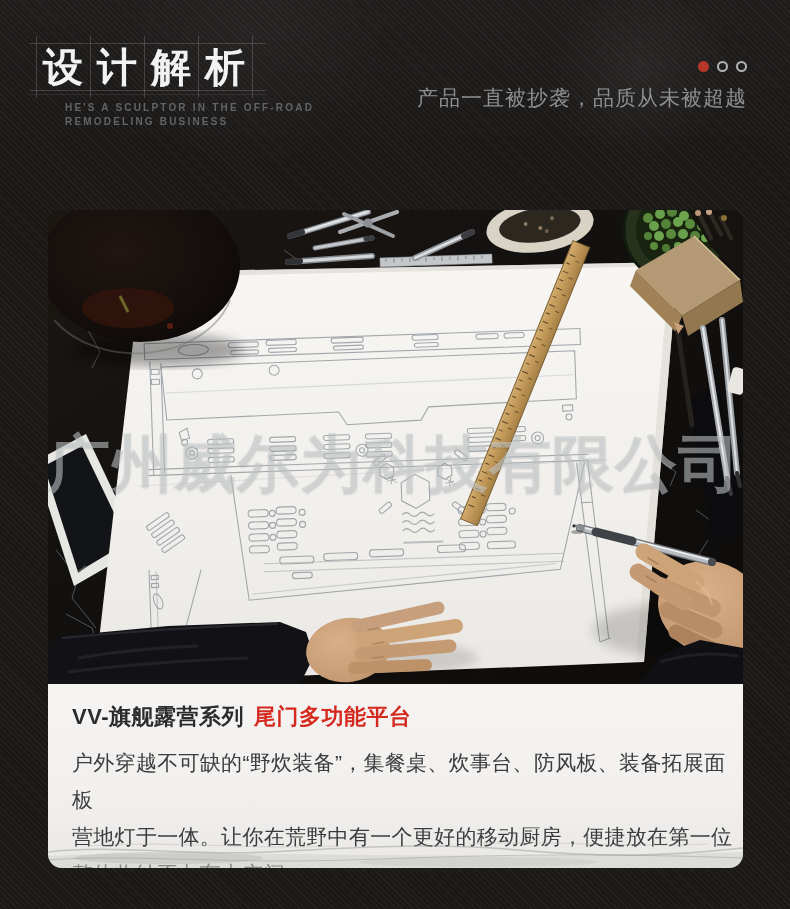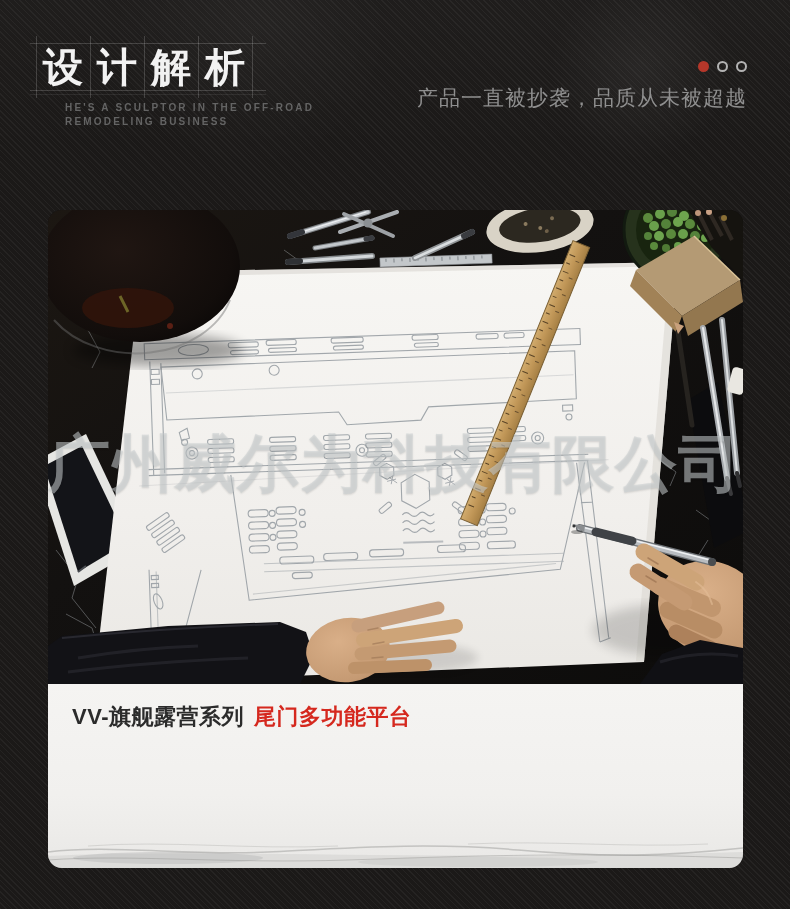--- a/index.html
+++ b/index.html
@@ -443,20 +443,25 @@
           <path d="M612,452 Q650,440 690,446" stroke="#232329" stroke-width="3" fill="none" opacity="0.8"></path>
         </g>
       </svg>
       <div class="watermark">广州威尔为科技有限公司</div>
     </div>
 
     <div class="panel">
       <div class="panel-title">
         <span class="series">VV-旗舰露营系列</span><span class="highlight">尾门多功能平台</span>
       </div>
+      <div class="desc">
+        <div>户外穿越不可缺的“野炊装备”，集餐桌、炊事台、防风板、装备拓展面板</div>
+        <div>营地灯于一体。让你在荒野中有一个更好的移动厨房，便捷放在第一位</div>
+        <div>整体收纳不占车内空间</div>
+      </div>
       <svg class="wash" width="695" height="46" viewBox="0 0 695 46">
         <path d="M0,34 C150,26 400,40 695,30 L695,46 L0,46 Z" fill="#cfcfcd" opacity="0.5"></path>
         <ellipse cx="120" cy="36" rx="95" ry="6" fill="#b9b9b7" opacity="0.45"></ellipse>
         <ellipse cx="430" cy="40" rx="120" ry="5" fill="#c2c2c0" opacity="0.4"></ellipse>
         <path d="M0,30 C60,22 140,34 220,30 S380,20 470,28 S620,34 695,26" stroke="#9c9c9a" stroke-width="1.5" fill="none" opacity="0.5"></path>
         <path d="M0,38 C80,32 180,42 300,38 S520,30 695,36" stroke="#8f8f8d" stroke-width="1" fill="none" opacity="0.4"></path>
         <path d="M40,24 C120,18 200,28 290,24 M420,22 C500,18 580,26 660,22" stroke="#a8a8a6" stroke-width="1" fill="none" opacity="0.35"></path>
       </svg>
     </div>
   </div>

